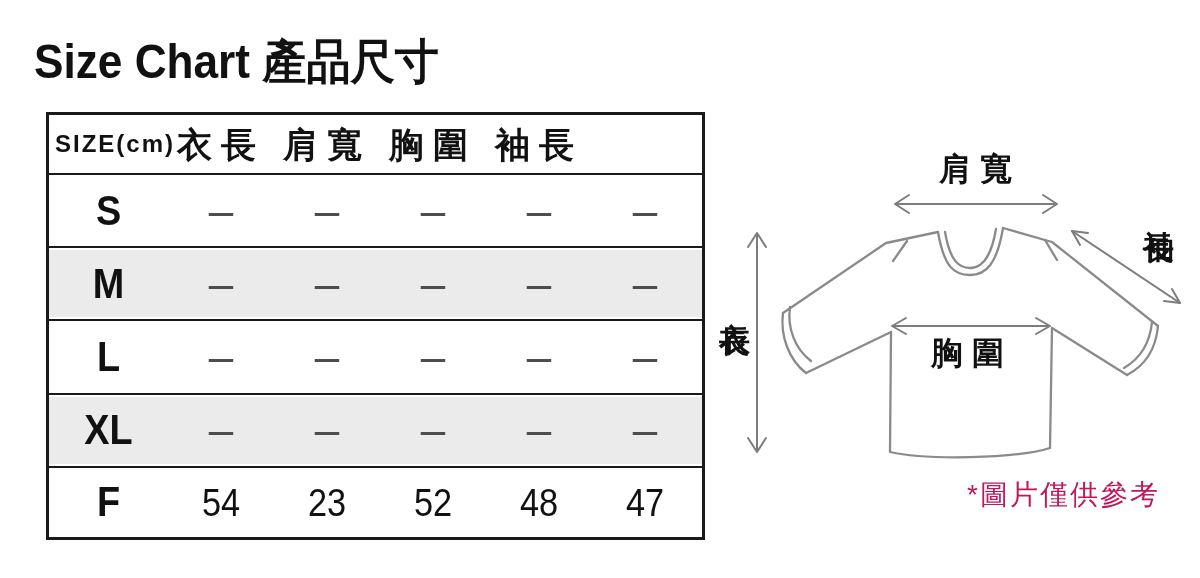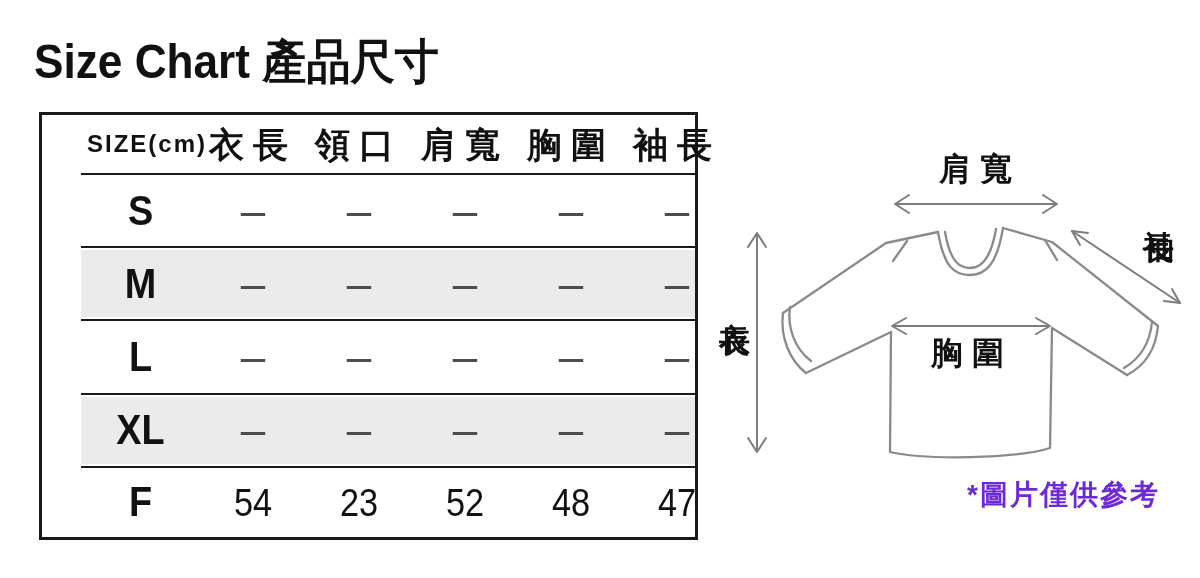--- a/index.html
+++ b/index.html
@@ -6,23 +6,23 @@
   html,body { width:1200px; height:578px; background:#ffffff; overflow:hidden;
               font-family:"Liberation Sans", sans-serif; color:#111; }
   .page { position:relative; width:1200px; height:418px; background:#fff; }
 
   
   .page-title { position:absolute; left:34px; top:30px; font-size:48px; font-weight:700;
                 letter-spacing:0px; white-space:nowrap;
                 transform:scaleX(0.92); transform-origin:left center; }
 
   
-  .size-table { position:absolute; left:39px; top:112px; width:659px; height:428px;
+  .size-table { position:absolute; left:46px; top:112px; width:659px; height:428px;
                 border:3px solid #1a1a1a; background:#fff;
-                display:flex; flex-direction:column;padding-left:39px; }
+                display:flex; flex-direction:column; }
   .tr { display:grid; grid-template-columns:119px repeat(5,106px);
         align-items:center; flex:1 1 auto; border-bottom:2px solid #1a1a1a; background:#fff; }
   .tr:last-child { border-bottom:none; }
   .tr.alt { background:#ebebeb; box-shadow:inset 0 2px 0 #fff, inset 0 -2px 0 #fff; }
   .tr.thead { flex:0 0 60px; }
   .td { text-align:center; line-height:1; }
   .unit { text-align:left; padding-left:6px; font-size:24px; font-weight:700;
           letter-spacing:2px; white-space:nowrap; }
   .hdr { font-size:35px; font-weight:600; letter-spacing:9px; white-space:nowrap; }
   .size { font-size:42px; font-weight:700; transform:scaleX(0.9); }
@@ -33,34 +33,33 @@
   .diagram { position:absolute; left:700px; top:120px; width:500px; height:440px; }
   .diagram svg { position:absolute; left:0; top:0; }
   .lbl { position:absolute; font-weight:700; color:#111; white-space:nowrap; }
   .lbl.horiz { font-size:32px; letter-spacing:9px; text-align:center; }
   .lbl.vert  { font-size:31px; letter-spacing:5px; writing-mode:vertical-rl; text-orientation:upright; }
   .lbl-shoulder { left:195px; top:28px;  width:170px; }
   .lbl-chest    { left:192px; top:212px; width:160px; }
   .lbl-sleeve   { left:437px; top:85px; }
   .lbl-length   { left:13px;  top:178px; }
   .ref-note { position:absolute; left:230px; top:356px; width:230px; text-align:right;
-              font-size:28px; font-weight:700; letter-spacing:2px; color:#6d28d9; white-space:nowrap; }
+              font-size:28px; font-weight:400; letter-spacing:2px; color:#be185d; white-space:nowrap; }
 </style>
 </head>
 <body>
 
 <div class="page">
 
   <h1 class="page-title">Size Chart 產品尺寸</h1>
 
   <section class="size-table">
     <div class="tr thead">
       <div class="td unit">SIZE(cm)</div>
       <div class="td hdr">衣長</div>
-      <div class="td hdr">領口</div>
       <div class="td hdr">肩寬</div>
       <div class="td hdr">胸圍</div>
       <div class="td hdr">袖長</div>
     </div>
 
     <div class="tr">
       <div class="td size">S</div>
       <div class="td dash">–</div>
       <div class="td dash">–</div>
       <div class="td dash">–</div>

